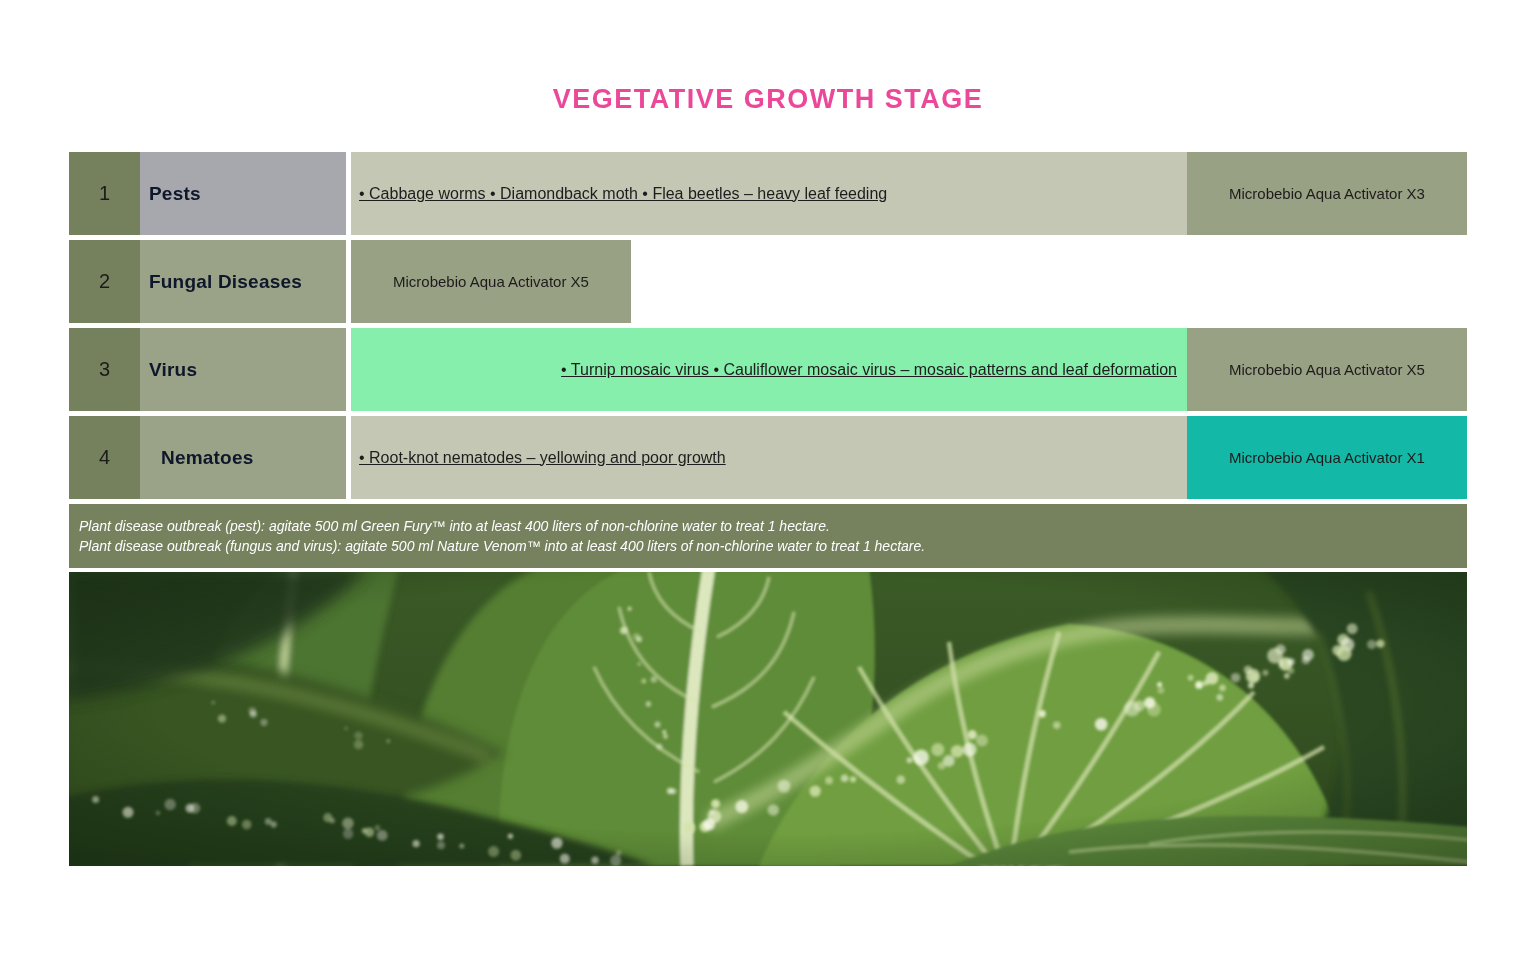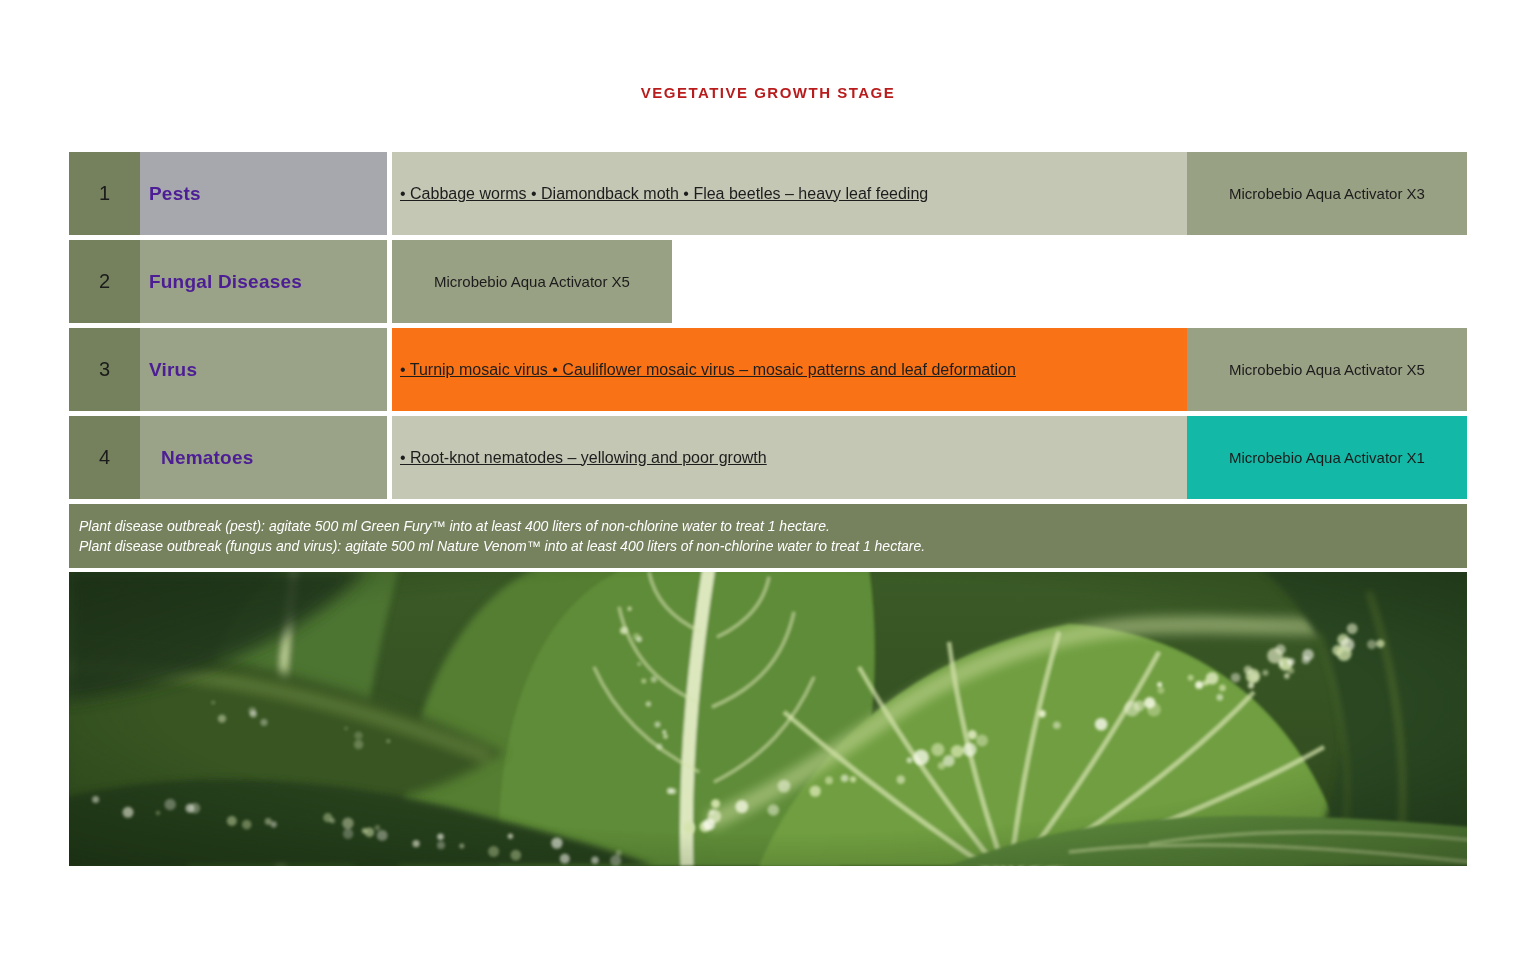--- a/index.html
+++ b/index.html
@@ -2,27 +2,27 @@
 <html><head>
 <meta charset="utf-8">
 <style>
   html,body{margin:0;padding:0;}
   body{
     width:1536px;height:977px;background:#ffffff;position:relative;overflow:hidden;
     font-family:"Liberation Sans",sans-serif;
   }
   .page-title{
     position:absolute;top:84px;left:0;width:100%;text-align:center;
-    font-size:15px;font-weight:bold;letter-spacing:1.5px;color:#b91c1c;
+    font-size:27px;font-weight:bold;letter-spacing:1.5px;color:#ec4899;
   }
   .stage-table{position:absolute;left:69px;top:152px;width:1398px;}
   .t-row{display:flex;height:83px;margin-bottom:5px;}
   .cell{box-sizing:border-box;display:flex;align-items:center;}
   .cell-num{width:71px;justify-content:center;font-size:20px;color:#1b1b1b;}
-  .cell-cat{width:247px;padding-left:9px;font-size:19px;font-weight:bold;color:#4c1d95;letter-spacing:.2px;}
+  .cell-cat{width:206px;padding-left:9px;font-size:19px;font-weight:bold;color:#0f172a;letter-spacing:.2px;}
   .col-gap{width:5px;background:transparent;}
   .cell-desc{flex:1;padding-left:8px;font-size:16px;color:#1d1d1d;text-decoration:underline;}
   .cell-desc .bullet-text{padding-right:10px;}
   .cell-treat{width:280px;justify-content:center;font-size:15px;color:#1c1c1c;text-align:left;}
   .footer-strip{
     height:64px;margin-top:0;box-sizing:border-box;padding:12px 12px 0 10px;
     font-size:14px;font-style:italic;line-height:20px;color:#ffffff;
   }
   .photo-wrap{margin-top:4px;width:1398px;height:294px;position:relative;}
   .photo-wrap svg{display:block;}
@@ -48,21 +48,21 @@
     <div class="cell cell-num" style="background: rgb(117, 128, 93);">2</div>
     <div class="cell cell-cat" style="background: rgb(154, 163, 135);">Fungal Diseases</div>
     <div class="col-gap"></div>
     <div class="cell cell-treat" style="background: rgb(153, 161, 133);">Microbebio Aqua Activator X5</div>
   </div>
 
   <div class="t-row">
     <div class="cell cell-num" style="background: rgb(117, 128, 93);">3</div>
     <div class="cell cell-cat" style="background: rgb(154, 163, 135);">Virus</div>
     <div class="col-gap"></div>
-    <div class="cell cell-desc" style="background: #f97316;">
+    <div class="cell cell-desc" style="background: #86efac; justify-content: flex-end;">
         <span class="bullet-text">• Turnip mosaic virus • Cauliflower mosaic virus – mosaic patterns and leaf deformation</span>
       </div>
     <div class="cell cell-treat" style="background: rgb(153, 161, 133);">Microbebio Aqua Activator X5</div>
   </div>
 
   <div class="t-row">
     <div class="cell cell-num" style="background: rgb(117, 128, 93);">4</div>
     <div class="cell cell-cat" style="background: rgb(154, 163, 135); padding-left: 21px;">Nematoes</div>
     <div class="col-gap"></div>
     <div class="cell cell-desc" style="background: rgb(197, 199, 181);">

